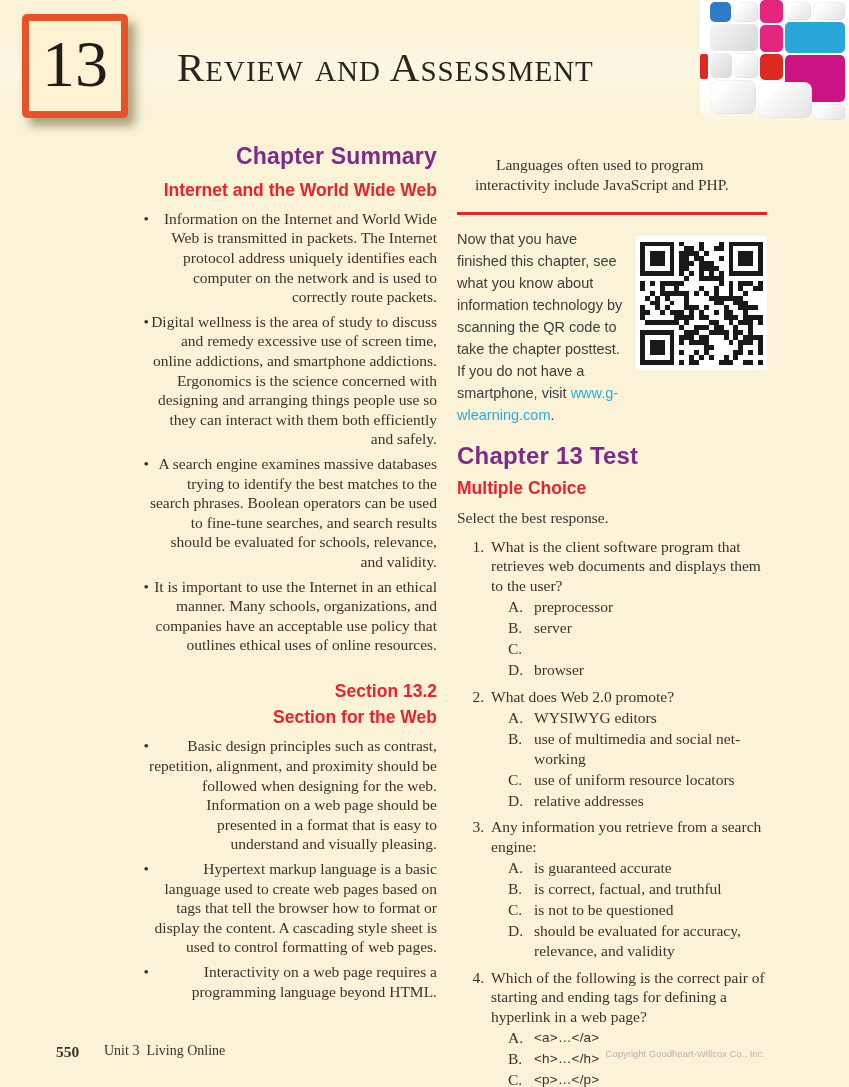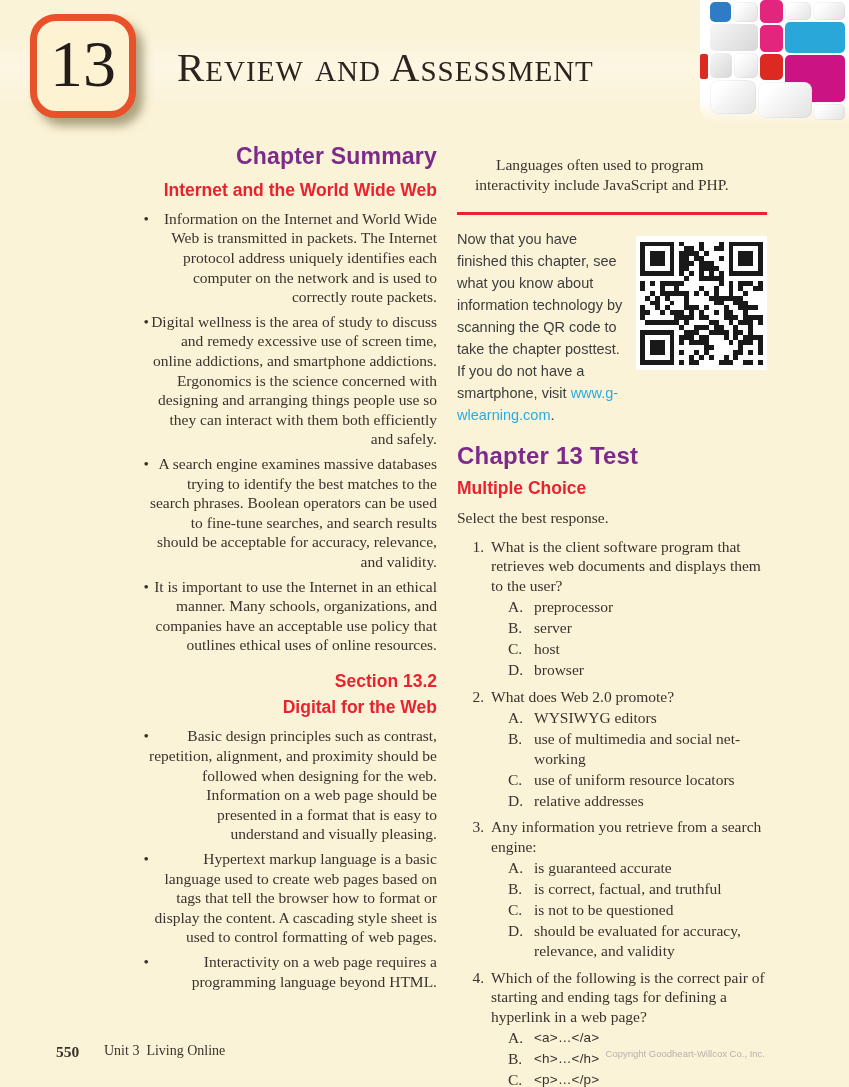--- a/index.html
+++ b/index.html
@@ -8,22 +8,22 @@
     background:#fbf3d8;
     font-family:"Liberation Serif",serif;
     color:#39332c;overflow:hidden;
   }
   
   .title-band{
     position:absolute;left:0;top:34px;width:710px;height:72px;
     background:linear-gradient(180deg,rgba(255,255,255,0) 0%,rgba(255,255,255,.28) 45%,rgba(255,255,255,0) 100%);
   }
   .badge{
-    position:absolute;left:30px;top:14px;width:92px;height:90px;
-    background:#fdf3d2;border:7px solid #e8522a;border-radius:26px;
+    position:absolute;left:22px;top:14px;width:92px;height:90px;
+    background:#fdf3d2;border:7px solid #e8522a;border-radius:5px;
     box-shadow:7px 8px 10px rgba(94,82,40,.5);
     display:flex;align-items:center;justify-content:center;
   }
   .badge-num{font-size:66px;line-height:1;color:#221d1a;padding-bottom:5px;}
   .page-title{
     position:absolute;left:177px;top:43px;
     font-variant:small-caps;font-size:41px;letter-spacing:1px;color:#2b241f;
   }
   
   .mosaic{
@@ -37,21 +37,21 @@
   .tp{background:#e3257e;}
   .tm{background:#cb1383;border-radius:8px;}
   .tr{background:#dc2a23;}
   .tc{background:#2aa7d9;border-radius:7px;}
   .tb{background:#2e7bc6;}
   
   .col-left{position:absolute;left:128px;top:147px;width:309px;font-size:15.5px;line-height:19.6px;text-align:right;}
   .col-right{position:absolute;left:457px;top:137px;width:310px;font-size:15.5px;line-height:19.6px;}
   .h-purple{font-family:"Liberation Sans",sans-serif;font-weight:bold;font-size:23px;color:#7d2b88;margin:0 0 10px;letter-spacing:.2px;}
   .h-red{font-family:"Liberation Sans",sans-serif;font-weight:bold;font-size:17.5px;color:#e8232d;margin:0;line-height:1.5;}
-  .sec-label{margin-top:13px;}
+  .sec-label{margin-top:23px;}
   .bullets{margin:6px 0 0;padding:0;list-style:none;}
   .bullet{display:flex;margin:0 0 5px;}
   .dot{width:16px;min-width:16px;padding-left:5px;}
   .btext{flex:1;}
   
   .contp{margin:18px;text-indent:21px;}
   .rule{height:3px;background:#e8232d;margin-top:15px;}
   .qr-row{display:flex;margin-top:13px;}
   .qr-text{width:174px;min-width:174px;font-family:"Liberation Sans",sans-serif;font-size:14.5px;line-height:22px;color:#3d3d3d;margin:0;}
   .qr-link{color:#29abe2;text-decoration:none;cursor:pointer;}
@@ -111,30 +111,30 @@
       <li class="bullet">
           <span class="dot">•</span>
           <span class="btext">Information on the Internet and World Wide Web is transmitted in packets. The Internet protocol address uniquely identifies each computer on the network and is used to correctly route packets.</span>
         </li>
       <li class="bullet">
           <span class="dot">•</span>
           <span class="btext">Digital wellness is the area of study to discuss and remedy excessive use of screen time, online addictions, and smartphone addictions. Ergonomics is the science concerned with designing and arranging things people use so they can interact with them both efficiently and safely.</span>
         </li>
       <li class="bullet">
           <span class="dot">•</span>
-          <span class="btext">A search engine examines massive databases trying to identify the best matches to the search phrases. Boolean operators can be used to fine-tune searches, and search results should be acceptable for accuracy, relevance, and validity.</span>
+          <span class="btext">A search engine examines massive databases trying to identify the best matches to the search phrases. Boolean operators can be used to fine-tune searches, and search results should be evaluated for schools, relevance, and validity.</span>
         </li>
       <li class="bullet">
           <span class="dot">•</span>
           <span class="btext">It is important to use the Internet in an ethical manner. Many schools, organizations, and companies have an acceptable use policy that outlines ethical uses of online resources.</span>
         </li>
     </ul>
 
     <p class="h-red sec-label">Section 13.2</p>
-    <p class="h-red">Digital for the Web</p>
+    <p class="h-red">Section for the Web</p>
     <ul class="bullets">
       <li class="bullet">
           <span class="dot">•</span>
           <span class="btext">Basic design principles such as contrast, repetition, alignment, and proximity should be followed when designing for the web. Information on a web page should be presented in a format that is easy to understand and visually pleasing.</span>
         </li>
       <li class="bullet">
           <span class="dot">•</span>
           <span class="btext">Hypertext markup language is a basic language used to create web pages based on tags that tell the browser how to format or display the content. A cascading style sheet is used to control formatting of web pages.</span>
         </li>
       <li class="bullet">
@@ -480,21 +480,20 @@
           <div class="opt">
               <span class="opt-letter">A.</span>
               <span class="opt-text">preprocessor</span>
             </div>
           <div class="opt">
               <span class="opt-letter">B.</span>
               <span class="opt-text">server</span>
             </div>
           <div class="opt">
               <span class="opt-letter">C.</span>
-              <span class="opt-text">host</span>
             </div>
           <div class="opt">
               <span class="opt-letter">D.</span>
               <span class="opt-text">browser</span>
             </div>
         </div>
       </div>
     </div>
 
     <div class="q">

